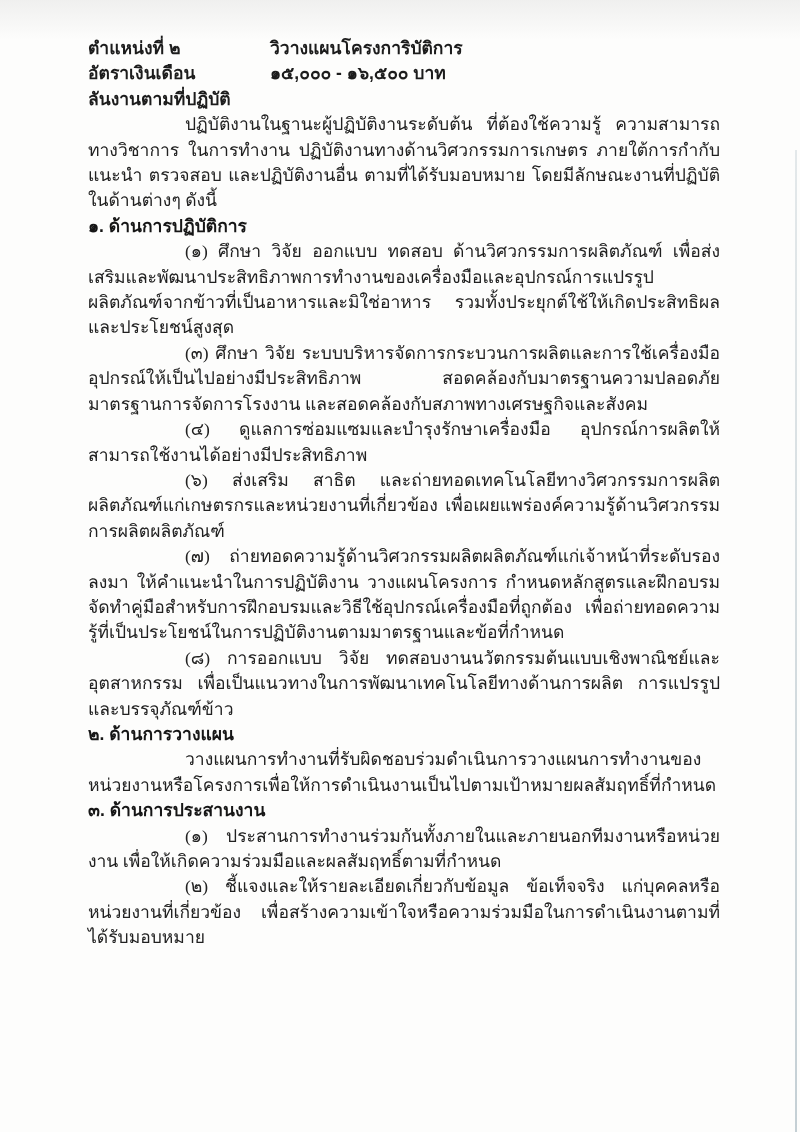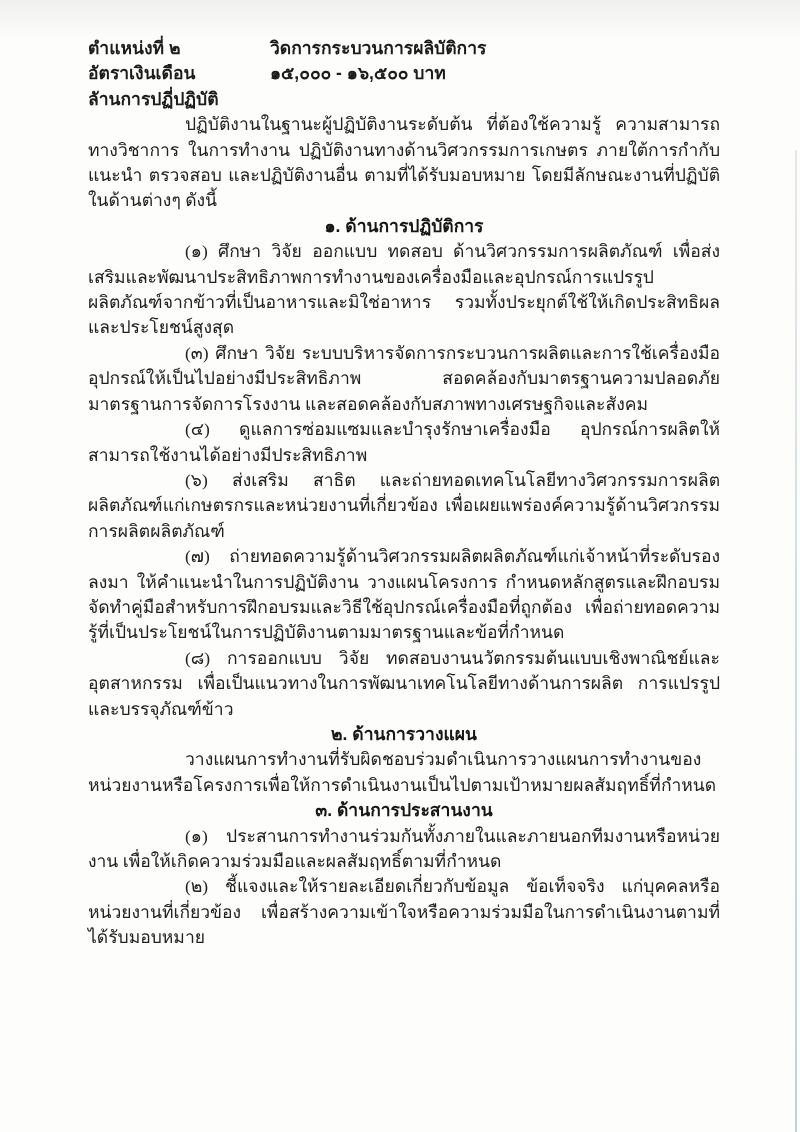--- a/index.html
+++ b/index.html
@@ -53,49 +53,49 @@
   .hvalue {
     font-weight: bold;
     color: #1c1c1c;
   }
   .sec-heading {
     margin: 0;
     font-size: 17.5px;
     line-height: 25.4px;
     font-weight: bold;
     color: #161616;
-    text-align: center;
+    text-align: left;
   }
   .para {
     margin: 0;
     text-indent: 97px;
     font-family: Liberation Serif, serif;
   }
 </style>
 </head>
 <body>
 
 <div class="page">
   <div class="scan-top-shade"></div>
 
   <div class="content">
 
     <div class="hrow">
       <span class="hlabel">ตำแหน่งที่ ๒</span>
-      <span class="hvalue">วิดการกระบวนการผลิบัติการ</span>
+      <span class="hvalue">วิวางแผนโครงการิบัติการ</span>
     </div>
 
 
     <div class="hrow">
       <span class="hlabel">อัตราเงินเดือน</span>
       <span class="hvalue">๑๕,๐๐๐ - ๑๖,๕๐๐ บาท</span>
     </div>
 
     <div class="hrow">
-      <span class="hlabel">ลัานการปฏี่ปฏิบัติ</span>
+      <span class="hlabel">ลันงานตามที่ปฏิบัติ</span>
     </div>
 
     <p class="para">ปฏิบัติงานในฐานะผู้ปฏิบัติงานระดับต้น ที่ต้องใช้ความรู้ ความสามารถทางวิชาการ ในการทำงาน ปฏิบัติงานทางด้านวิศวกรรมการเกษตร ภายใต้การกำกับ แนะนำ ตรวจสอบ และปฏิบัติงานอื่น ตามที่ได้รับมอบหมาย โดยมีลักษณะงานที่ปฏิบัติในด้านต่างๆ ดังนี้</p>
 
     <h2 class="sec-heading">๑. ด้านการปฏิบัติการ</h2>
     <p class="para">(๑) ศึกษา วิจัย ออกแบบ ทดสอบ ด้านวิศวกรรมการผลิตภัณฑ์ เพื่อส่งเสริมและพัฒนาประสิทธิภาพการทำงานของเครื่องมือและอุปกรณ์การแปรรูปผลิตภัณฑ์จากข้าวที่เป็นอาหารและมิใช่อาหาร รวมทั้งประยุกต์ใช้ให้เกิดประสิทธิผลและประโยชน์สูงสุด</p>
     <p class="para">(๓) ศึกษา วิจัย ระบบบริหารจัดการกระบวนการผลิตและการใช้เครื่องมืออุปกรณ์ให้เป็นไปอย่างมีประสิทธิภาพ สอดคล้องกับมาตรฐานความปลอดภัย มาตรฐานการจัดการโรงงาน และสอดคล้องกับสภาพทางเศรษฐกิจและสังคม</p>
     <p class="para">(๔) ดูแลการซ่อมแซมและบำรุงรักษาเครื่องมือ อุปกรณ์การผลิตให้สามารถใช้งานได้อย่างมีประสิทธิภาพ</p>
     <p class="para">(๖) ส่งเสริม สาธิต และถ่ายทอดเทคโนโลยีทางวิศวกรรมการผลิตผลิตภัณฑ์แก่เกษตรกรและหน่วยงานที่เกี่ยวข้อง เพื่อเผยแพร่องค์ความรู้ด้านวิศวกรรมการผลิตผลิตภัณฑ์</p>
     <p class="para">(๗) ถ่ายทอดความรู้ด้านวิศวกรรมผลิตผลิตภัณฑ์แก่เจ้าหน้าที่ระดับรองลงมา ให้คำแนะนำในการปฏิบัติงาน วางแผนโครงการ กำหนดหลักสูตรและฝึกอบรม จัดทำคู่มือสำหรับการฝึกอบรมและวิธีใช้อุปกรณ์เครื่องมือที่ถูกต้อง เพื่อถ่ายทอดความรู้ที่เป็นประโยชน์ในการปฏิบัติงานตามมาตรฐานและข้อที่กำหนด</p>

